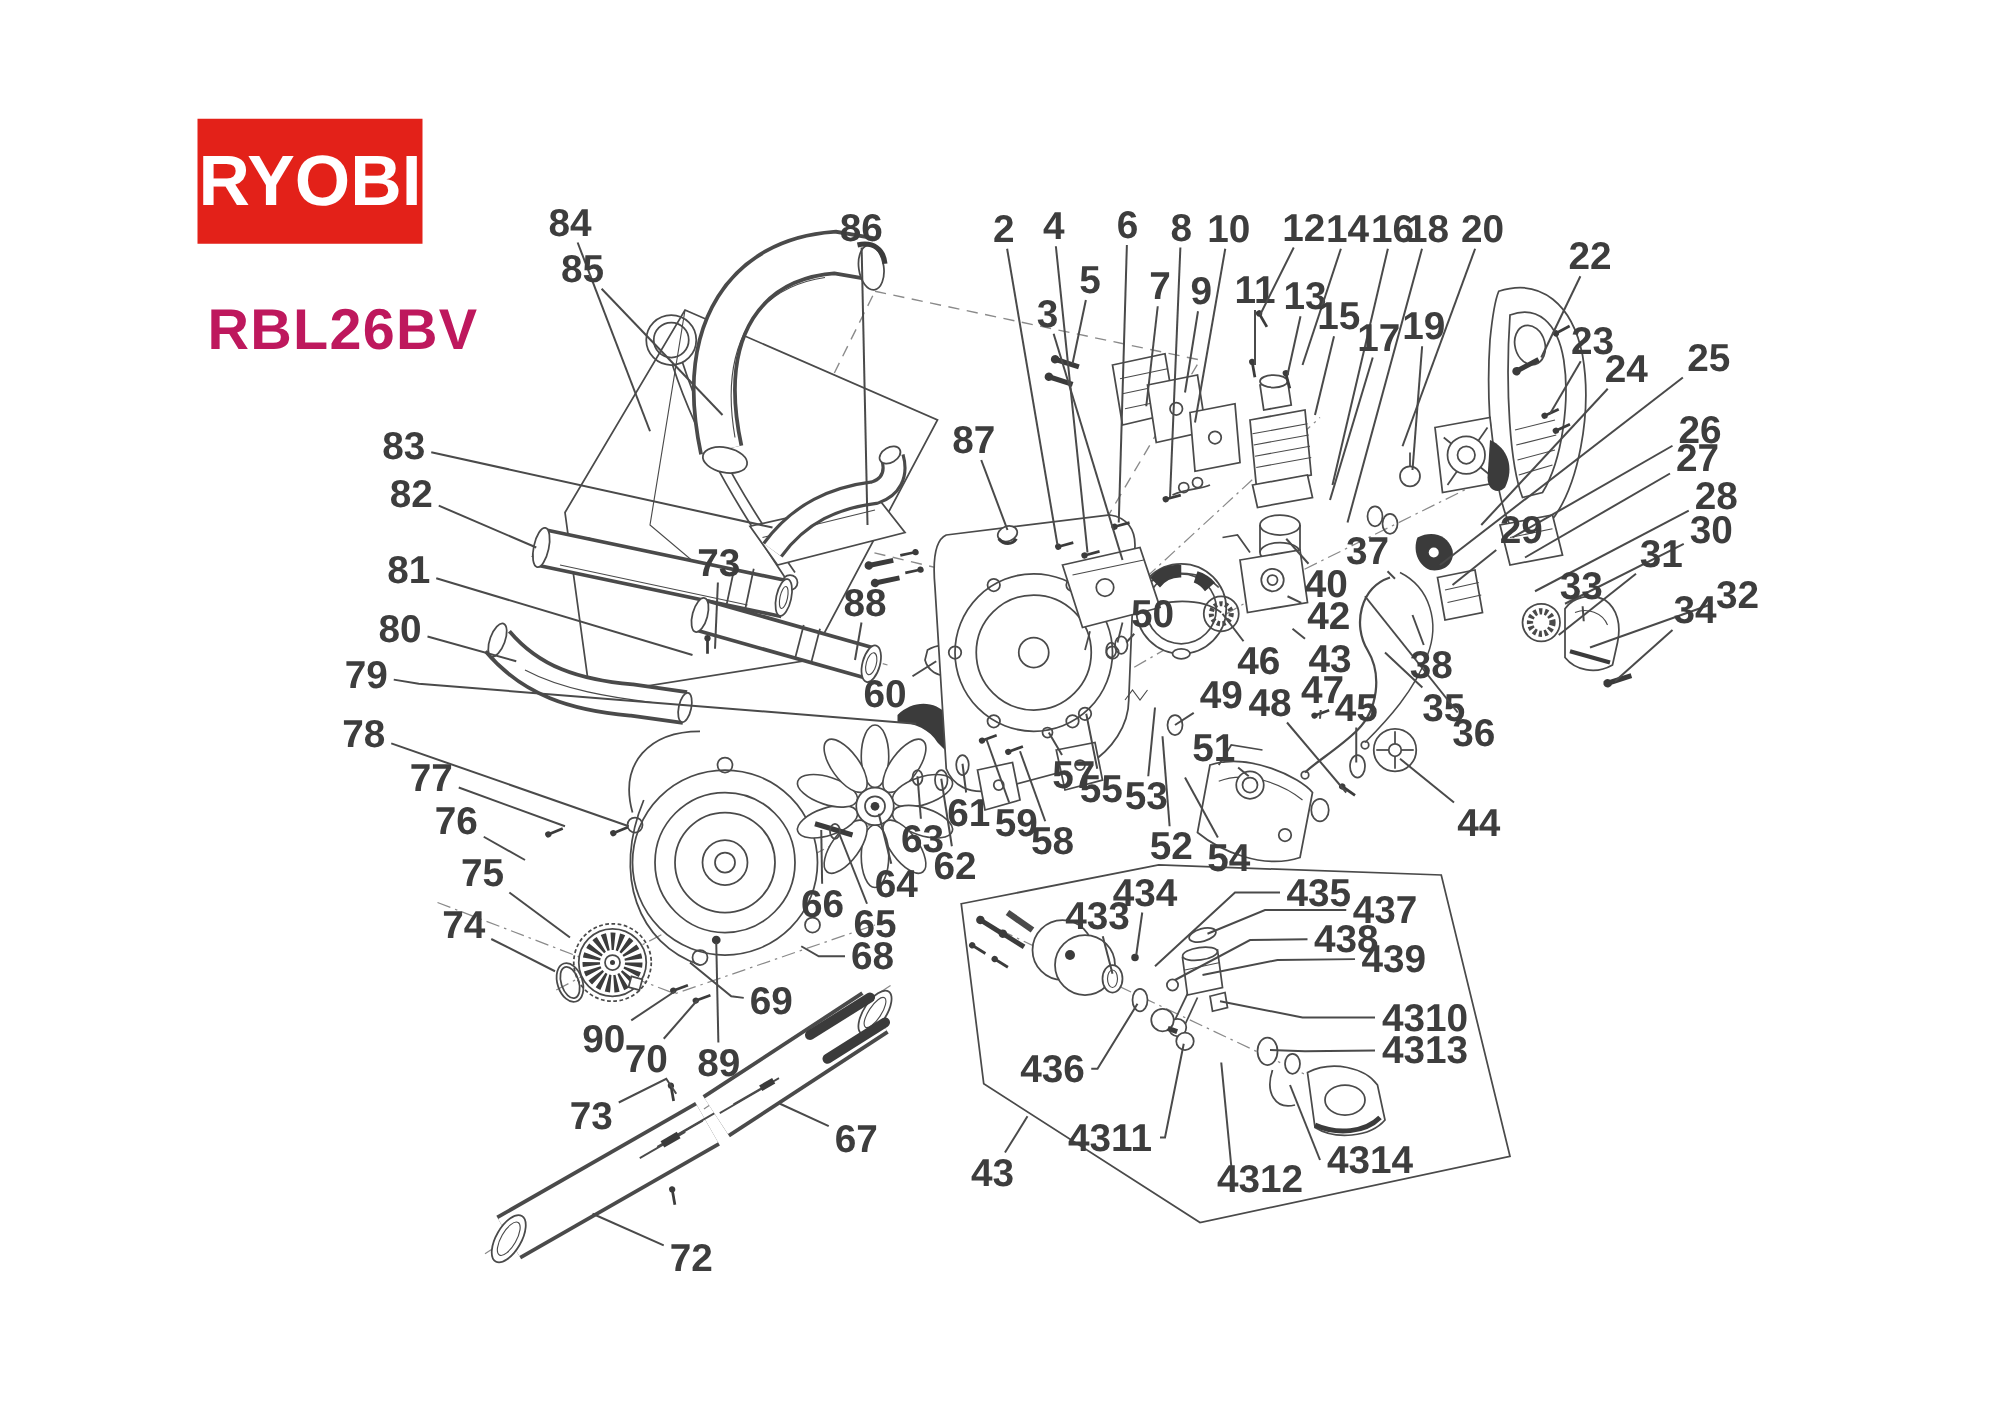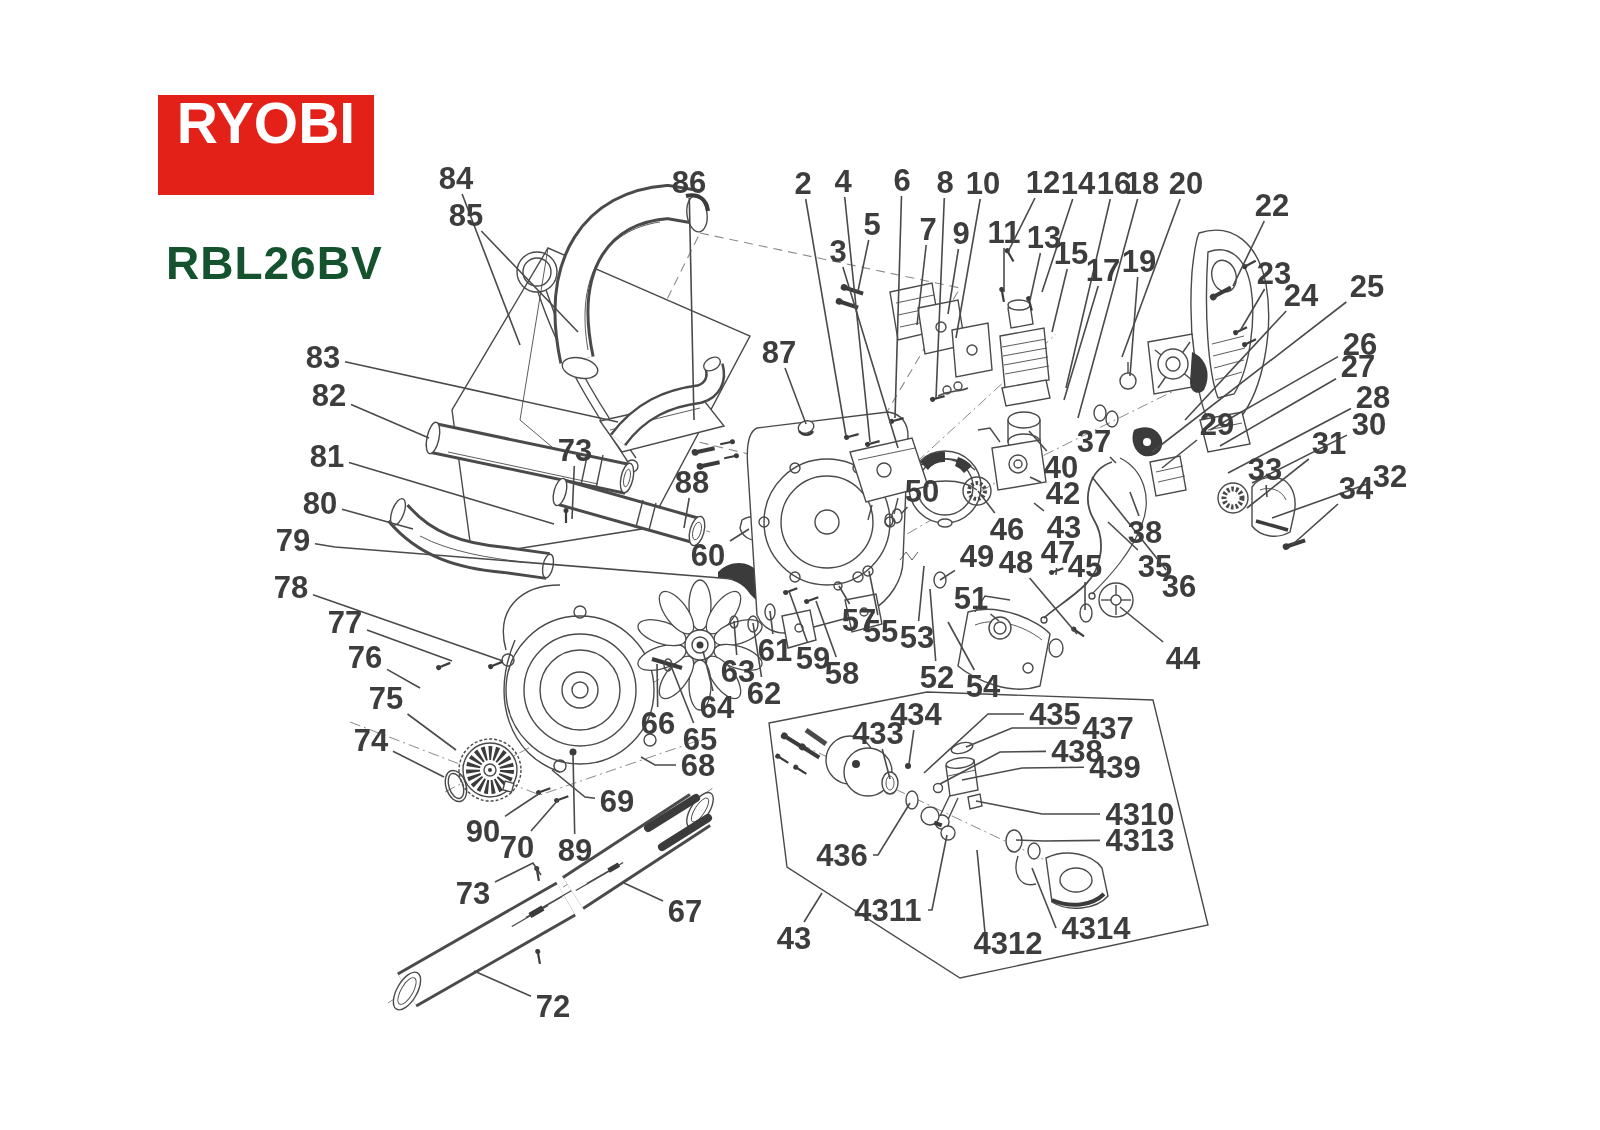--- a/index.html
+++ b/index.html
@@ -1,23 +1,23 @@
 <!DOCTYPE html>
 <html><head>
 <meta charset="utf-8">
 <style>
   html,body{margin:0;padding:0;background:#ffffff;}
   .page{position:relative;width:1600px;height:1130px;background:#fff;overflow:hidden;
         font-family:"Liberation Sans",sans-serif;}
-  .logo{position:absolute;left:158px;top:95px;width:216px;height:100px;
-        display:flex;align-items:flex-start;justify-content:center;}
+  .logo{position:absolute;left:158px;top:95px;width:180px;height:100px;
+        display:flex;align-items:center;justify-content:center;}
   .logo-text{font-weight:800;font-size:57px;letter-spacing:0px;line-height:1;
         font-family:"Liberation Sans",sans-serif;}
   .model{position:absolute;left:166px;top:236px;font-weight:700;font-size:46px;
-        color:#14532d;letter-spacing:1px;font-family:"Liberation Sans",sans-serif;}
+        color:#be185d;letter-spacing:1px;font-family:"Liberation Sans",sans-serif;}
   svg{position:absolute;left:0;top:0;}
   .plabel{font:700 31px "Liberation Sans",sans-serif;}
   .ln{stroke:#4a4a4a;stroke-width:1.4;fill:none;}
   .lnw{stroke:#4a4a4a;stroke-width:1.4;fill:#ffffff;}
   .thin{stroke:#4a4a4a;stroke-width:0.9;fill:none;}
   .dash{stroke:#8a8a8a;stroke-width:1.1;fill:none;stroke-dasharray:9 6;}
   .ddot{stroke:#8a8a8a;stroke-width:1;fill:none;stroke-dasharray:11 4 2 4;}
   .dark{fill:#3b3b3b;stroke:none;}
 </style>
 </head>

